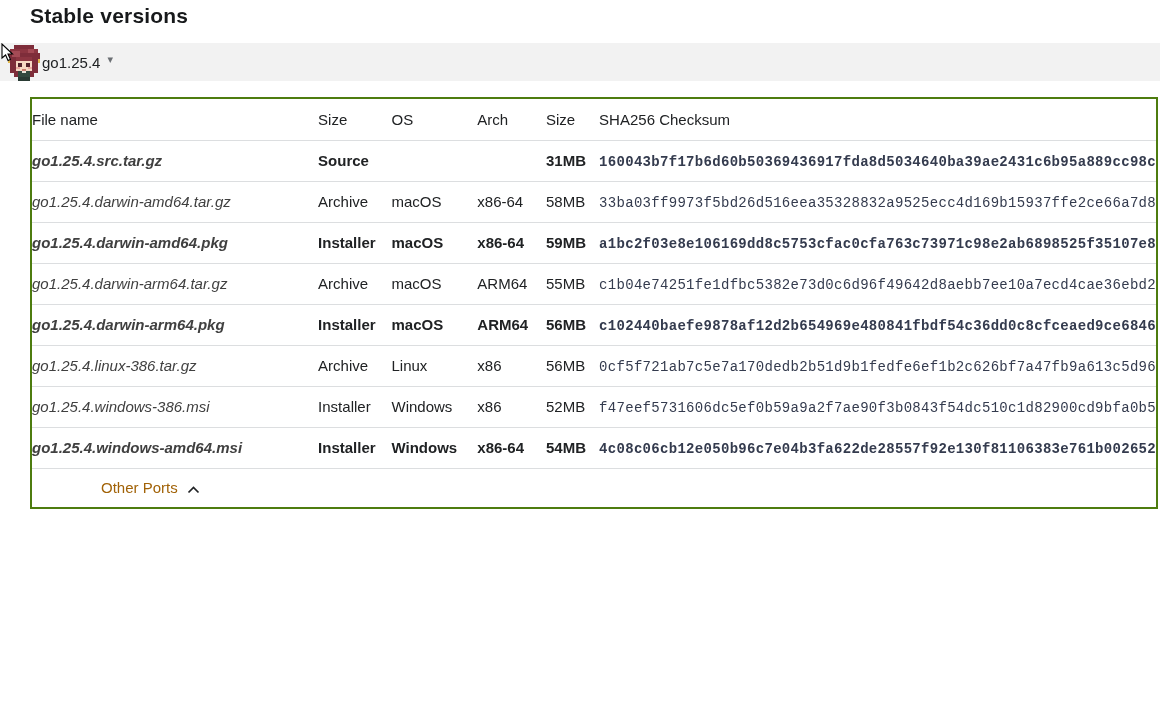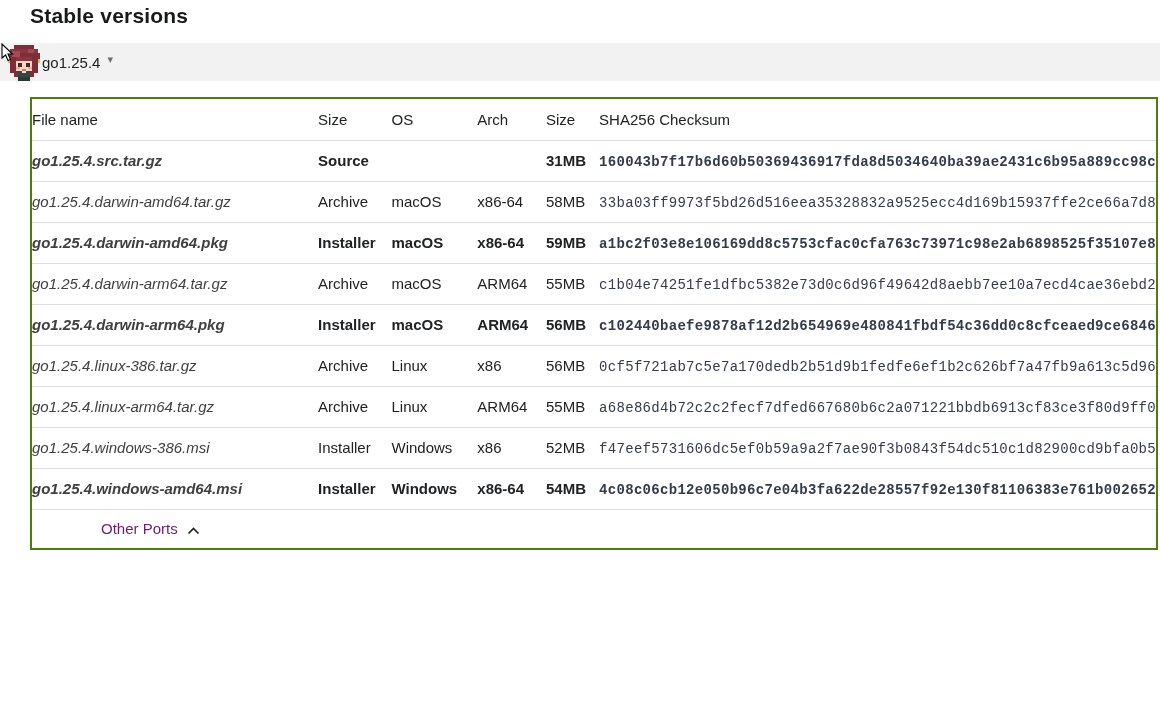--- a/index.html
+++ b/index.html
@@ -80,21 +80,21 @@
   }
   .other-ports {
     display: inline-flex;
     align-items: center;
     gap: 9px;
     padding-left: 69px;
     cursor: pointer;
     background: none; border: none;
     font-family: inherit;
     font-size: 15px;
-    color: #701a75;
+    color: #a16207;
   }
   .chevron-up { display: inline-block; margin-top: 2px; }
   
   .cursor-overlay { position: absolute; left: 1px; top: 43px; z-index: 10; pointer-events: none; }
   .avatar-sprite { position: absolute; left: 7px; top: 45px; z-index: 9; width: 33px; height: 36px; }
 </style>
 </head>
 <body>
 
 <h1 class="page-title">Stable versions</h1>
@@ -167,28 +167,20 @@
     <td class="c-size">56MB</td>
     <td class="c-sha"><span class="sha">c102440baefe9878af12d2b654969e480841fbdf54c36dd0c8cfceaed9ce6846</span></td>
   </tr>
         <tr>
     <td class="c-file"><a class="file-link">go1.25.4.linux-386.tar.gz</a></td>
     <td class="c-kind">Archive</td>
     <td class="c-os">Linux</td>
     <td class="c-arch">x86</td>
     <td class="c-size">56MB</td>
     <td class="c-sha"><span class="sha">0cf5f721ab7c5e7a170dedb2b51d9b1fedfe6ef1b2c626bf7a47fb9a613c5d96</span></td>
-  </tr>
-        <tr>
-    <td class="c-file"><a class="file-link">go1.25.4.linux-arm64.tar.gz</a></td>
-    <td class="c-kind">Archive</td>
-    <td class="c-os">Linux</td>
-    <td class="c-arch">ARM64</td>
-    <td class="c-size">55MB</td>
-    <td class="c-sha"><span class="sha">a68e86d4b72c2c2fecf7dfed667680b6c2a071221bbdb6913cf83ce3f80d9ff0</span></td>
   </tr>
         <tr>
     <td class="c-file"><a class="file-link">go1.25.4.windows-386.msi</a></td>
     <td class="c-kind">Installer</td>
     <td class="c-os">Windows</td>
     <td class="c-arch">x86</td>
     <td class="c-size">52MB</td>
     <td class="c-sha"><span class="sha">f47eef5731606dc5ef0b59a9a2f7ae90f3b0843f54dc510c1d82900cd9bfa0b5</span></td>
   </tr>
         <tr class="featured">

